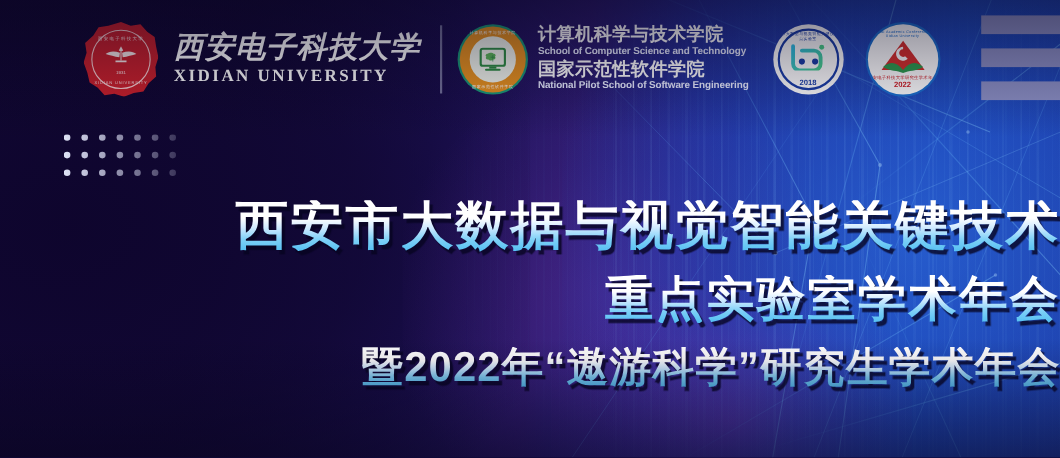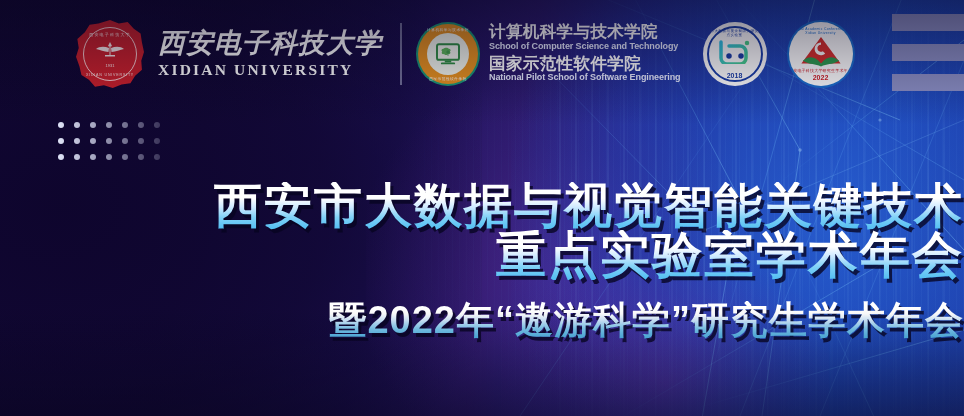--- a/index.html
+++ b/index.html
@@ -429,21 +429,21 @@
         #4fbdf2 100%);
     -webkit-background-clip: text;
             background-clip: text;
     -webkit-text-fill-color: transparent;
     color: transparent;
     filter: drop-shadow(3px 4px 0px rgba(6,4,32,0.78));
     white-space: nowrap;
     text-align: right;
   }
   .hl-1 { font-size: 48px; line-height: 1.0; }
-  .hl-2 { font-size: 50px; line-height: 1.0; }
+  .hl-2 { font-size: 44px; line-height: 1.0; margin-top: 20px; }
   .hl-3 { font-size: 38px; line-height: 1.0; margin-top: 21px; letter-spacing: 1px; }
 </style>
 </head>
 <body>
 
 <div id="banner">
 
   <div class="bg-base"></div>
   <div class="bg-glow-left"></div>
   <div class="bg-glow-purple"></div>

